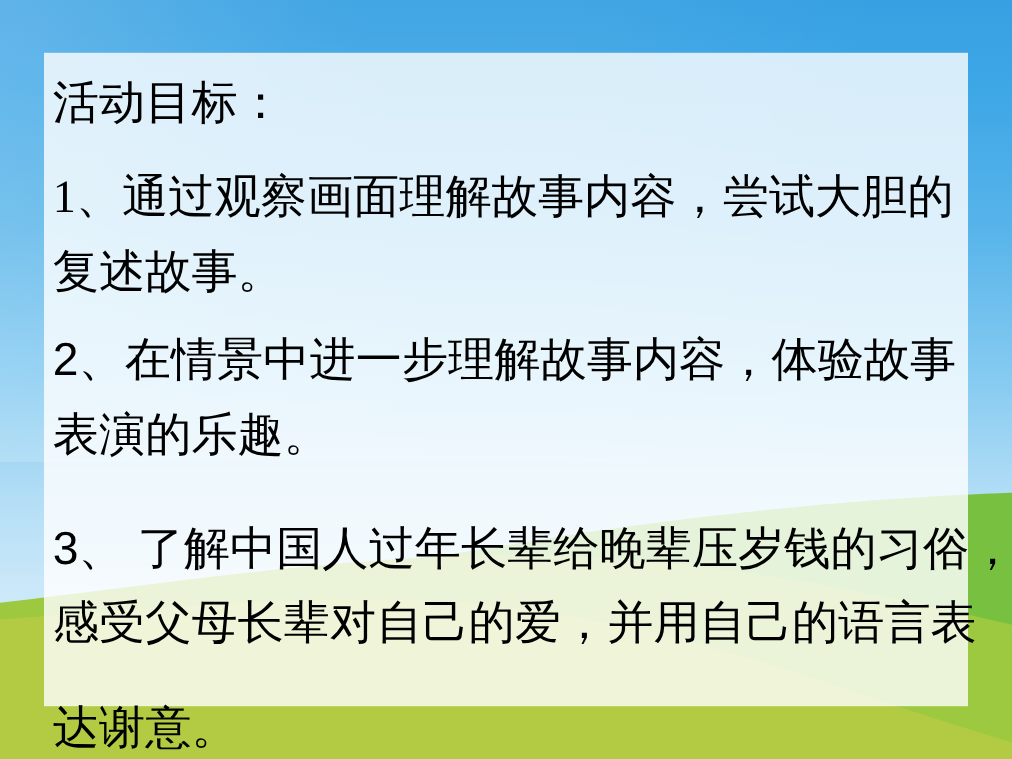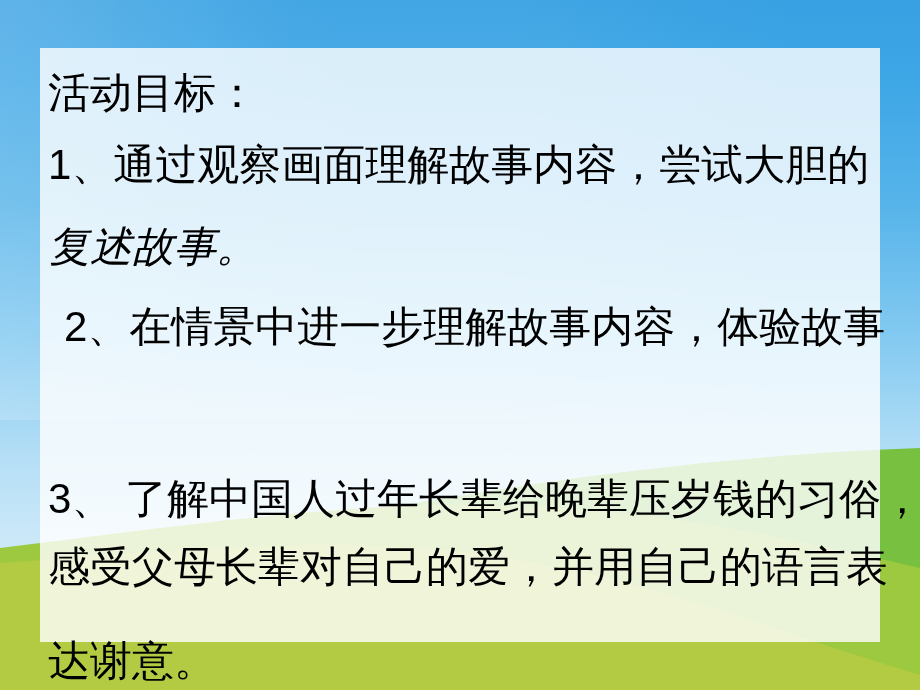--- a/index.html
+++ b/index.html
@@ -82,23 +82,23 @@
   .line {
     position: absolute;
     left: 48px;
     color: #000000;
     font-size: 42px;
     line-height: 42px;
     letter-spacing: 0px;
     white-space: nowrap;
   }
   .title { top: 72px; }
-  .l1    { top: 144px; }
-  .l2    { top: 226px; font-style: italic; }
-  .l3    { top: 306px; margin-left: 16px; }
+  .l1    { top: 159px; font-family: Liberation Serif, serif; }
+  .l2    { top: 226px; }
+  .l3    { top: 306px; }
   .l4    { top: 374px; }
   .l5    { top: 478px; }
   .l6    { top: 546px; font-family: Liberation Serif, serif; }
   .l7    { top: 640px; }
 </style>
 </head>
 <body>
 
 <div id="slide">
 
@@ -125,18 +125,19 @@
 
   <div class="panel">
     <div class="panel-tint"></div>
   </div>
 
   <div class="text-layer">
     <div class="line title">活动目标：</div>
     <div class="line l1">1、通过观察画面理解故事内容，尝试大胆的</div>
     <div class="line l2">复述故事。</div>
     <div class="line l3">2、在情景中进一步理解故事内容，体验故事</div>
+    <div class="line l4">表演的乐趣。</div>
     <div class="line l5">3、 了解中国人过年长辈给晚辈压岁钱的习俗，</div>
     <div class="line l6">感受父母长辈对自己的爱，并用自己的语言表</div>
     <div class="line l7">达谢意。</div>
   </div>
 
 </div>
 
 </body></html>

